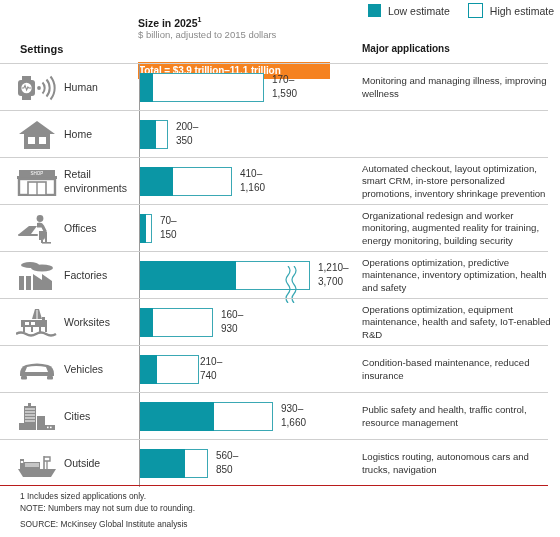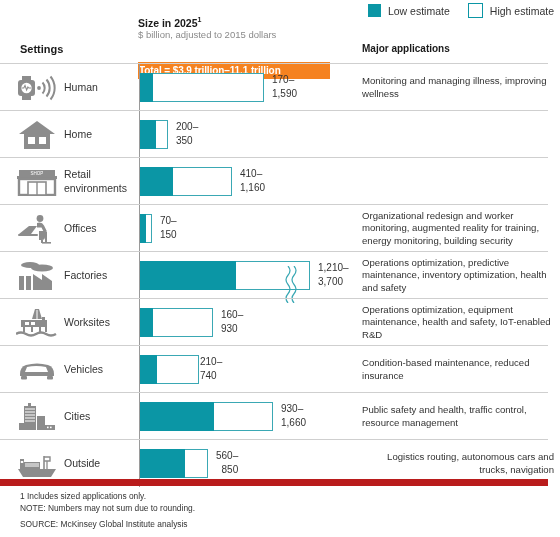--- a/index.html
+++ b/index.html
@@ -28,21 +28,21 @@
     background:#f58220;color:#ffffff;font-size:10px;font-weight:bold;
     display:flex;align-items:center;padding-left:1px;box-sizing:border-box;
     letter-spacing:-0.1px;
     margin-top:22px;
   }
   .hdr-settings{position:absolute;left:20px;top:43px;font-size:11px;font-weight:bold;color:#1a1a1a;}
   .hdr-apps{position:absolute;left:362px;top:43px;font-size:10px;font-weight:bold;color:#1a1a1a;}
 
   .table{position:absolute;left:0;top:63px;width:548px;}
   .row{position:relative;height:47px;border-top:1px solid #cfcfcf;box-sizing:border-box;}
-  .row:last-child{border-bottom:7px solid #b91c1c;text-align:right;}
+  .row:last-child{border-bottom:1px solid #b91c1c;}
 
   .cell-icon{position:absolute;left:14px;top:0;width:46px;height:47px;display:flex;align-items:center;justify-content:center;}
   .cell-icon svg{display:block;}
   .cell-label{position:absolute;left:64px;top:0;height:47px;width:70px;display:flex;align-items:center;font-size:10.5px;color:#333;line-height:1.25;}
 
   .axis{position:absolute;left:139px;top:63px;width:1px;height:424px;background:#9a9a9a;}
 
   .cell-bar{position:absolute;left:140px;top:0;height:47px;}
   .bar-wrap{position:absolute;top:9px;height:29px;}
   .bar-outer{position:absolute;top:0;left:0;height:29px;border:1.2px solid #3aa8b4;background:#ffffff;box-sizing:border-box;}
@@ -153,20 +153,23 @@
       <div class="cell-bar">
         <div class="bar-wrap" style="width:92px">
           <div class="bar-outer" style="width:92px"></div>
           <div class="bar-inner" style="width:33px"></div>
         </div>
         <div class="bar-val" style="left:100px">
           <div>410–</div>
           <div>1,160</div>
         </div>
       </div>
+      <div class="cell-apps">
+        <span>Automated checkout, layout optimization, smart CRM, in-store personalized promotions, inventory shrinkage prevention</span>
+      </div>
     </div>
     <div class="row">
       <div class="cell-icon">
         <svg width="40" height="30" viewBox="0 0 40 30">
           <g class="icn">
             <circle cx="23" cy="4.5" r="3.4"></circle>
             <path d="M20 9 q5-1.5 7 2.5 l3 6 -3 1 -2.5-5 -4.5 0 z"></path>
             <path d="M22 17 h6 v6 q0 3-3 3 h-3 z"></path>
             <path d="M24 26 h2 v3 h-2z"></path>
             <path d="M28 18 h2 v10 h-2z"></path>

